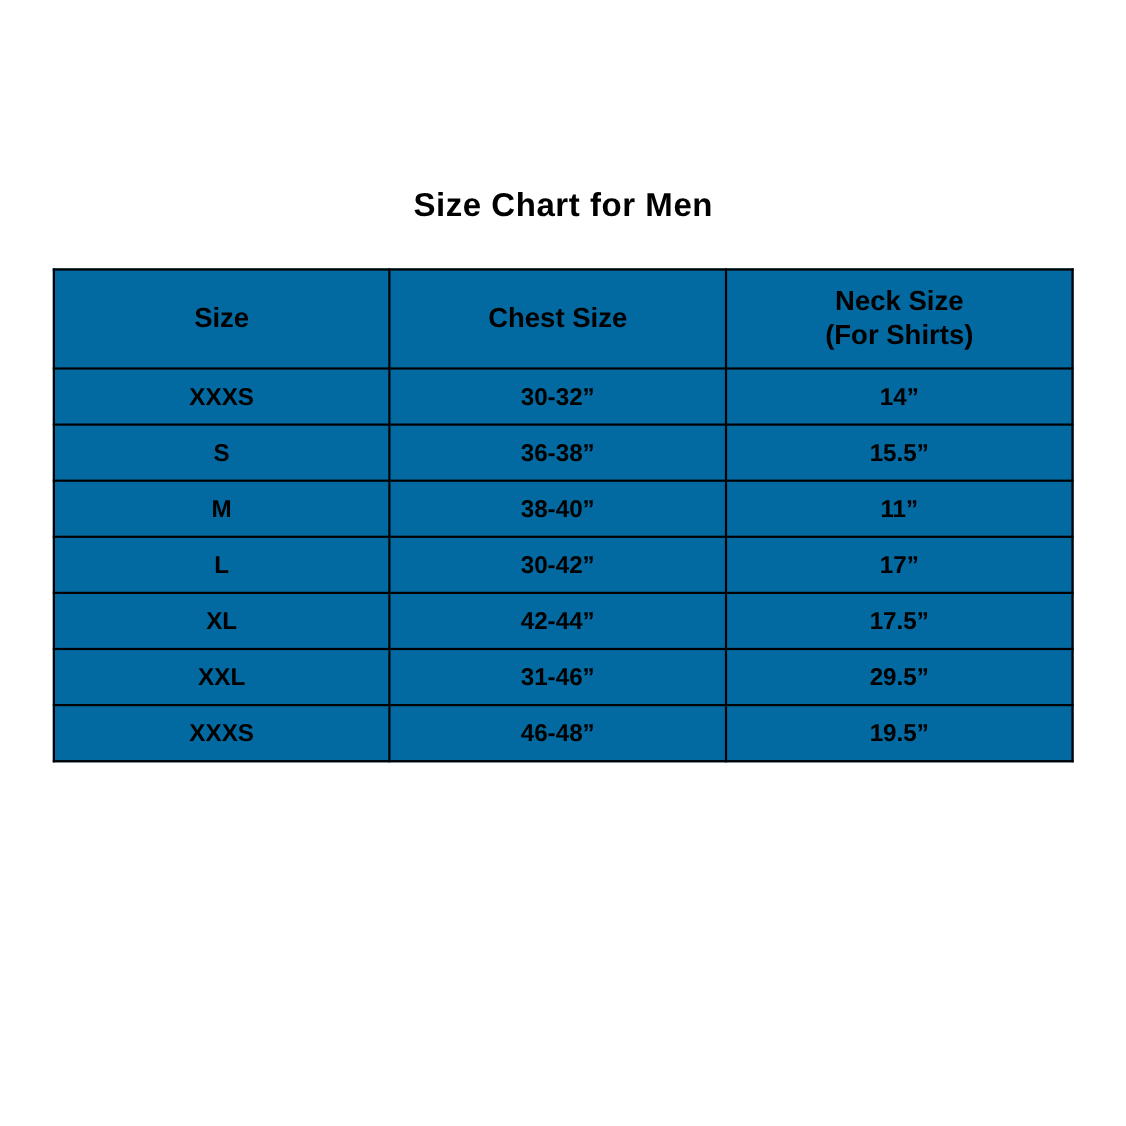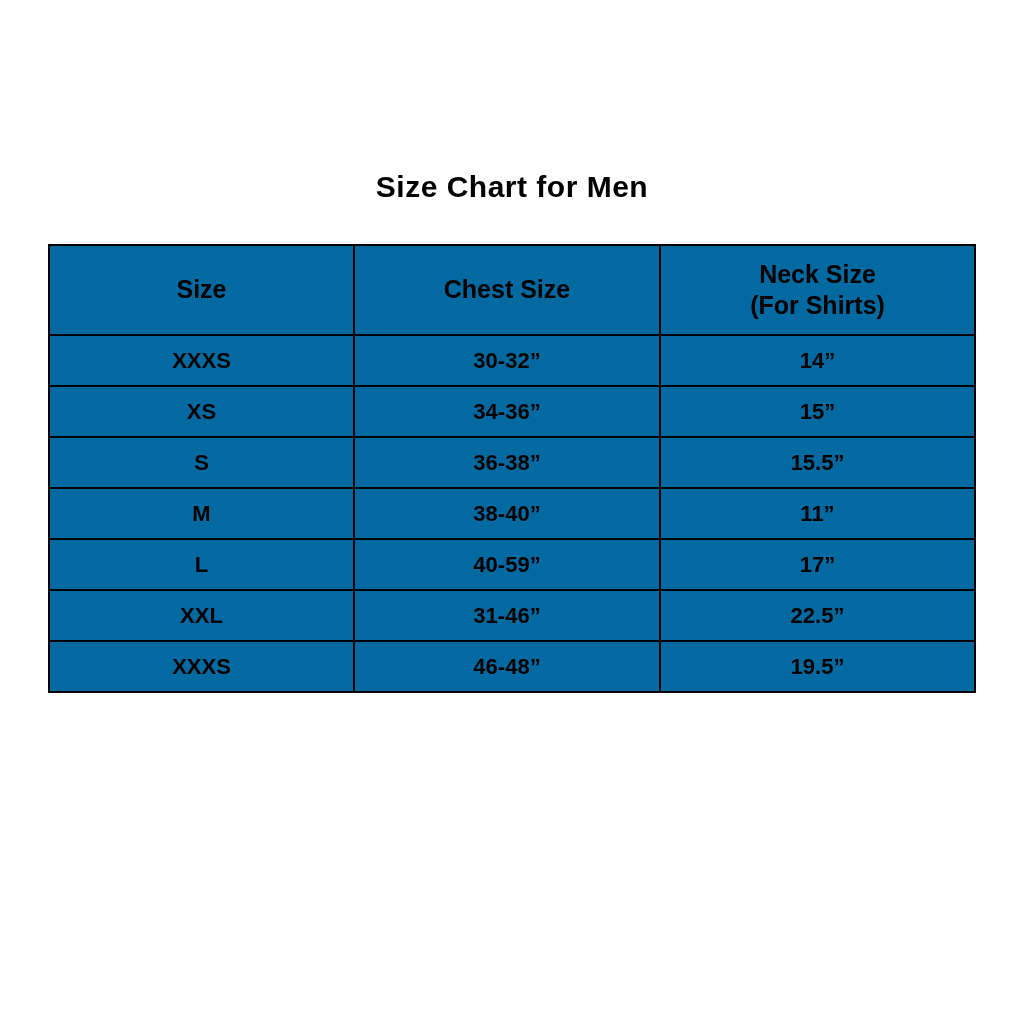--- a/index.html
+++ b/index.html
@@ -75,43 +75,43 @@
 (For Shirts)</th>
       </tr>
     </thead>
     <tbody id="table-body">
         <tr>
           <td>XXXS</td>
           <td>30-32”</td>
           <td>14”</td>
         </tr>
         <tr>
-          <td>XS</td>
-          <td>34-36”</td>
-          <td>15”</td>
-        </tr>
-        <tr>
           <td>S</td>
           <td>36-38”</td>
           <td>15.5”</td>
         </tr>
         <tr>
           <td>M</td>
           <td>38-40”</td>
           <td>11”</td>
         </tr>
         <tr>
           <td>L</td>
-          <td>40-59”</td>
+          <td>30-42”</td>
           <td>17”</td>
+        </tr>
+        <tr>
+          <td>XL</td>
+          <td>42-44”</td>
+          <td>17.5”</td>
         </tr>
         <tr>
           <td>XXL</td>
           <td>31-46”</td>
-          <td>22.5”</td>
+          <td>29.5”</td>
         </tr>
         <tr>
           <td>XXXS</td>
           <td>46-48”</td>
           <td>19.5”</td>
         </tr>
       </tbody>
   </table>
 </div>
 

